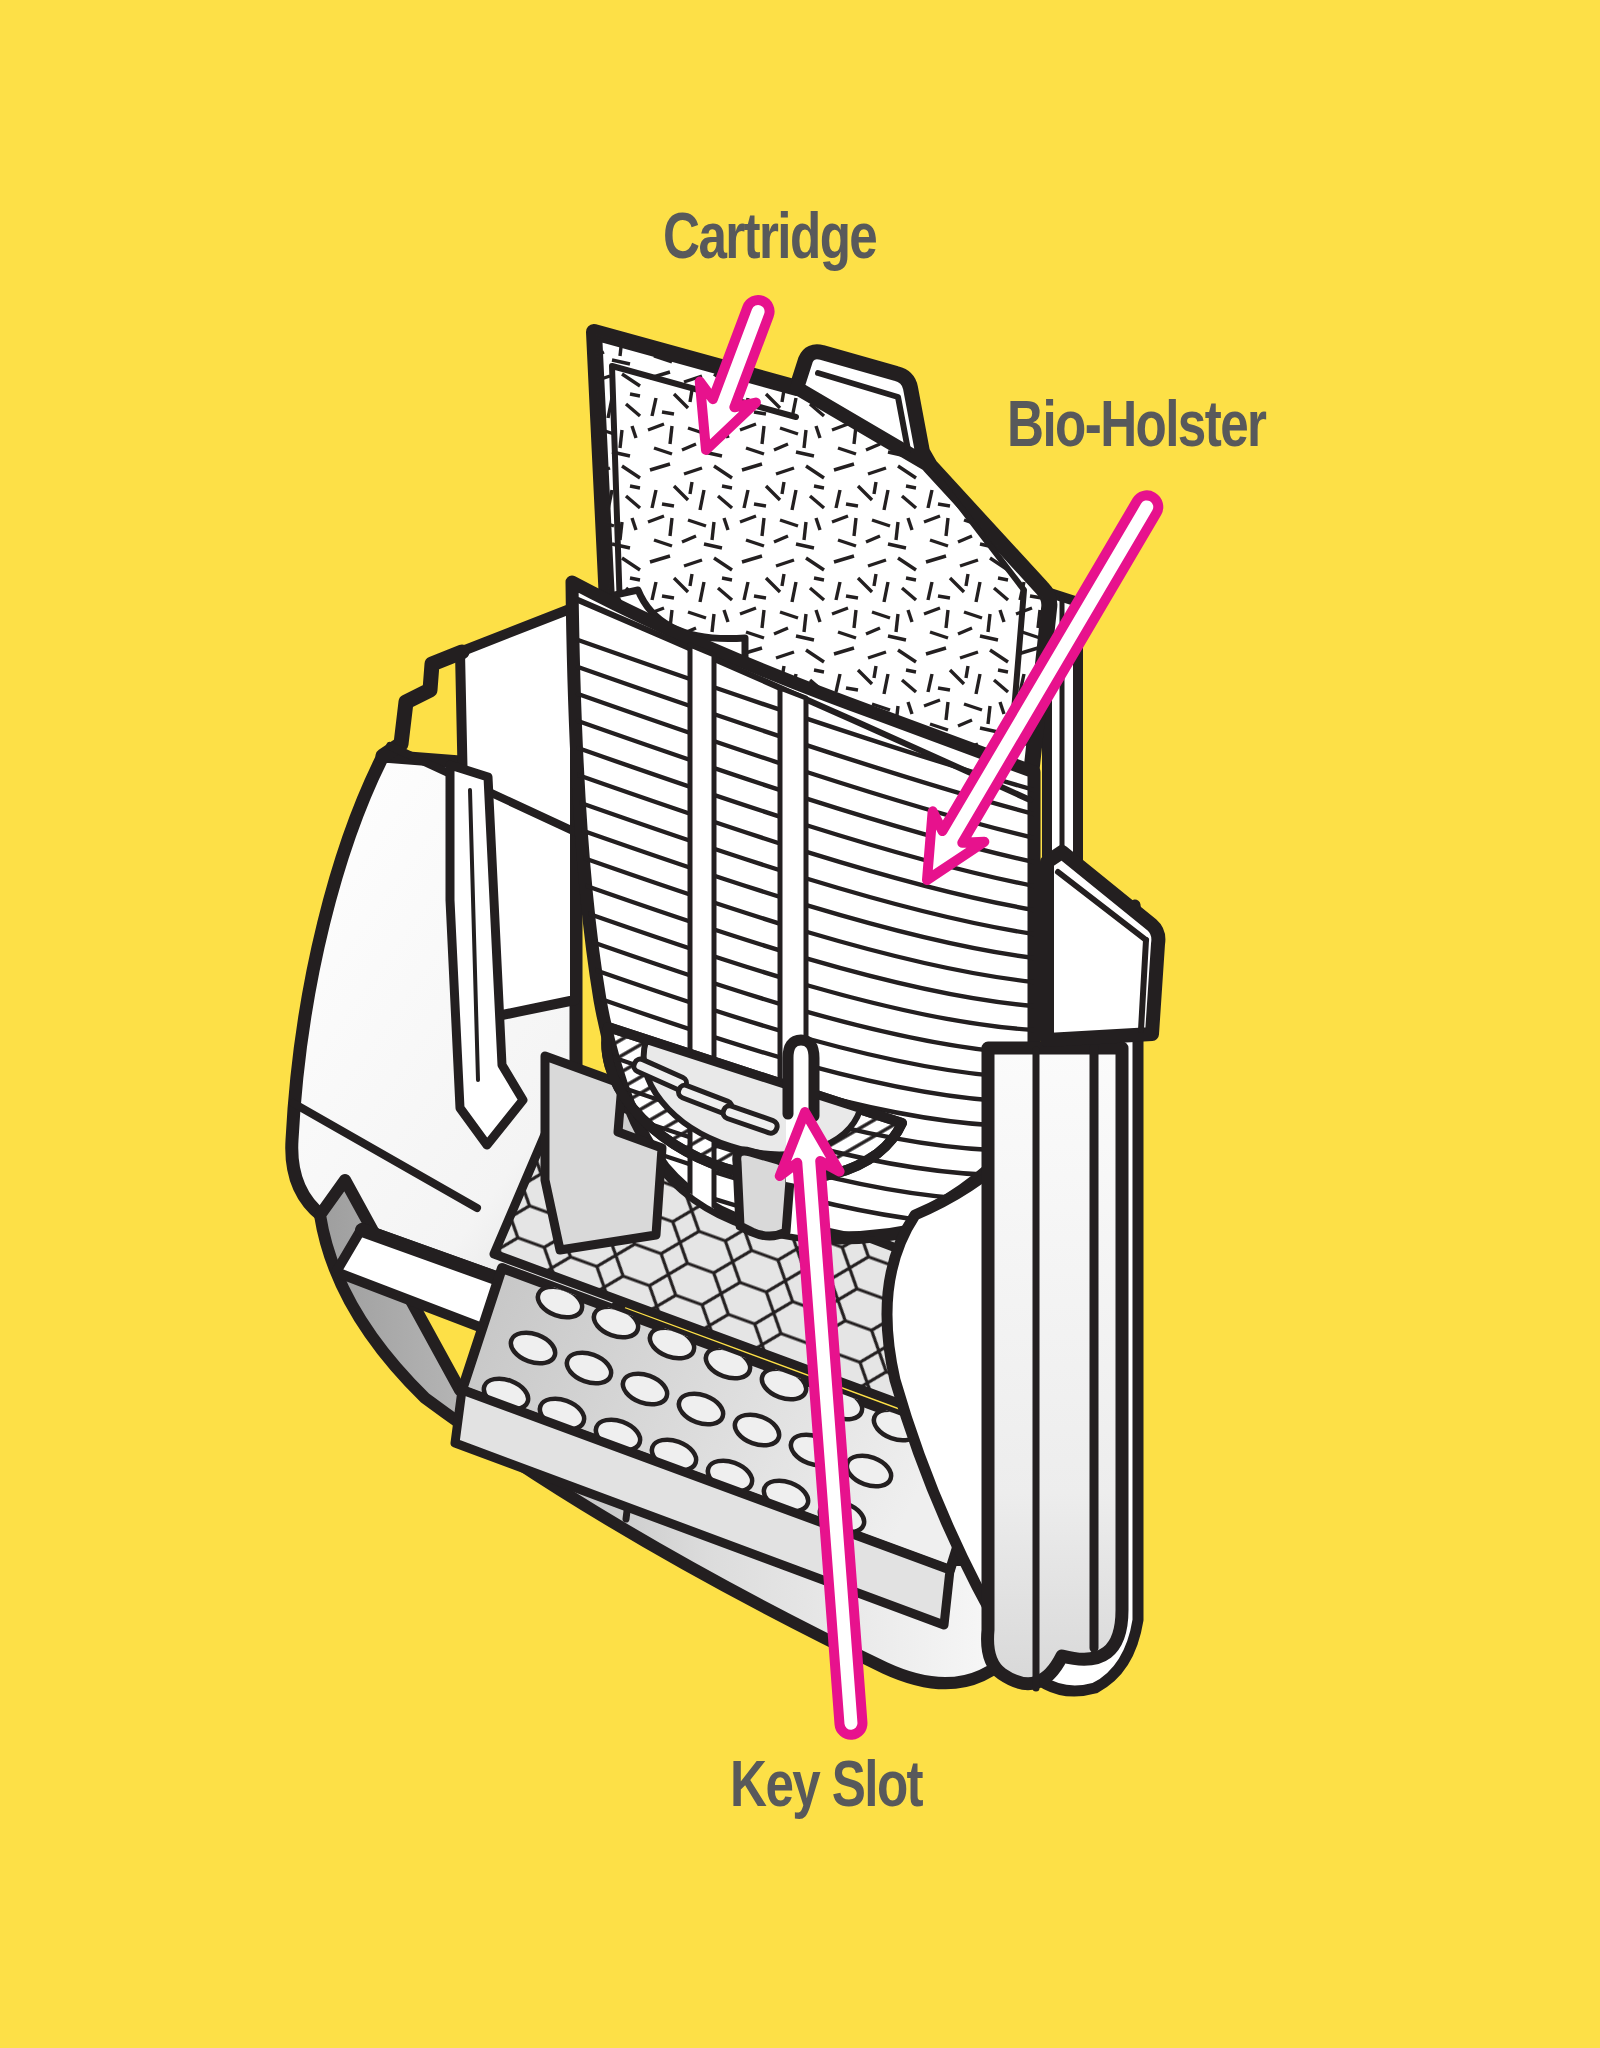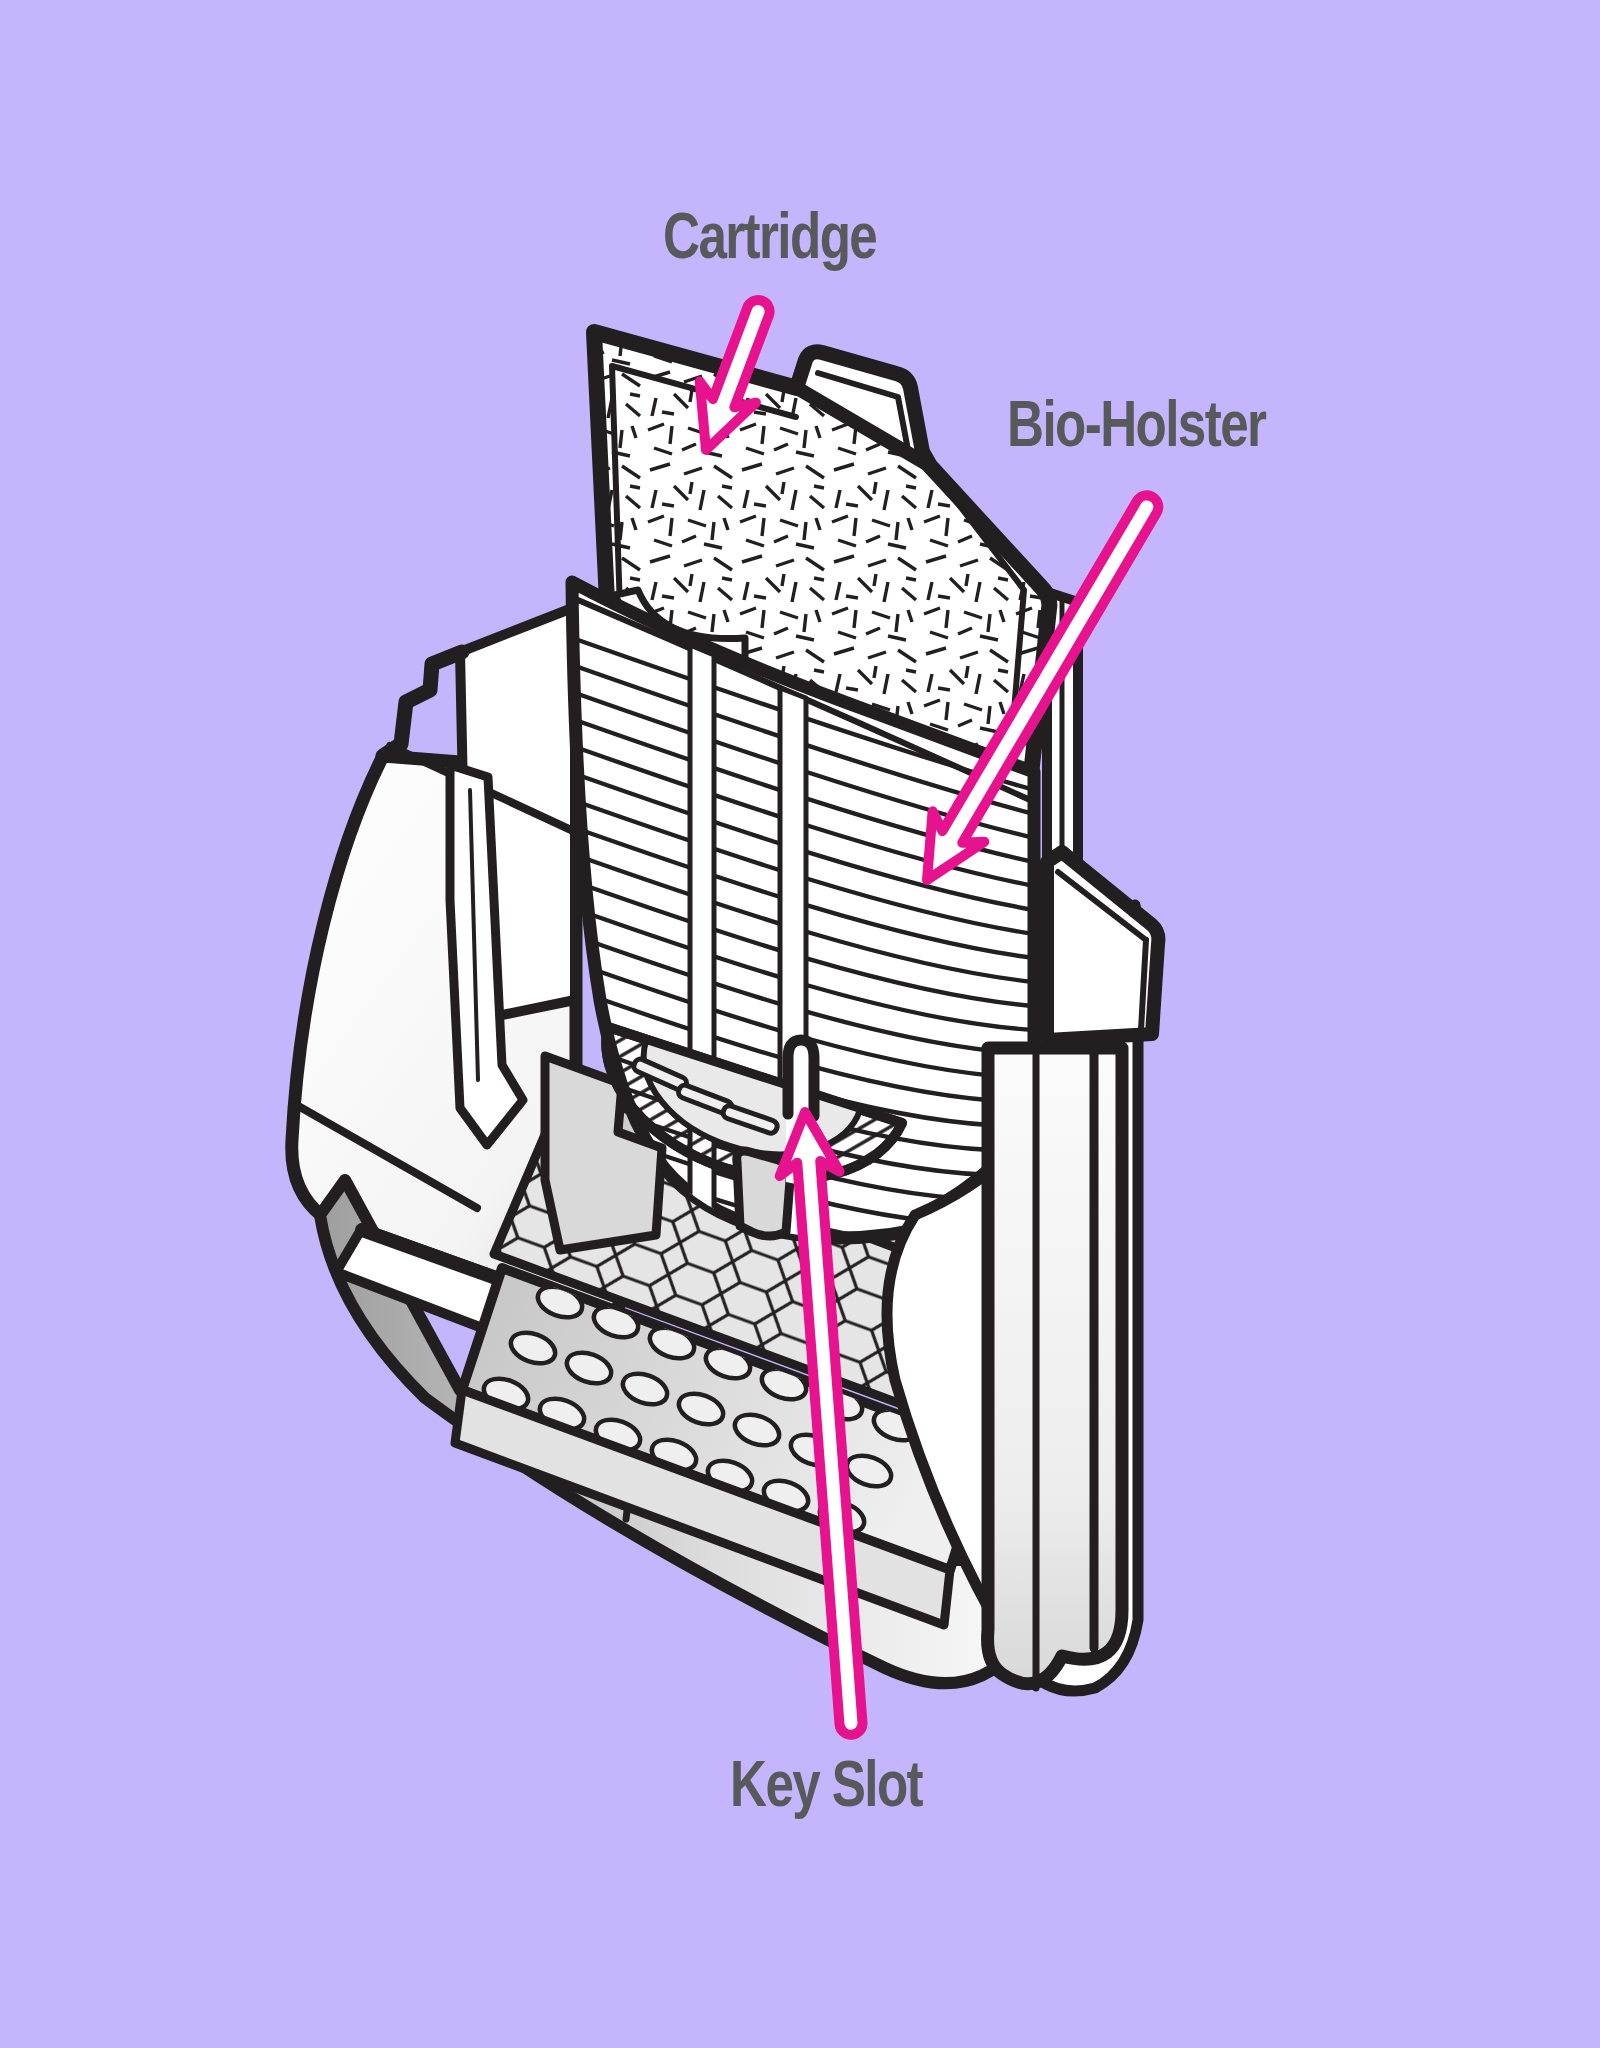--- a/index.html
+++ b/index.html
@@ -1,16 +1,16 @@
 <!DOCTYPE html>
 <html><head>
 <meta charset="utf-8">
 <style>
   html,body{margin:0;padding:0;background:#ffffff;}
-  .stage{position:relative;width:1600px;height:2048px;background:#c4b5fd;overflow:hidden;
+  .stage{position:relative;width:1600px;height:2048px;background:#fde047;overflow:hidden;
          font-family:"Liberation Sans",sans-serif;}
   .stage svg{position:absolute;left:0;top:0;}
   .part-label{position:absolute;font-weight:bold;font-size:64px;color:#58595B;
               letter-spacing:-2px;white-space:nowrap;transform:scaleX(0.8);
               transform-origin:0 0;line-height:1.0;}
 </style>
 </head>
 <body>
 
 <div class="stage">

